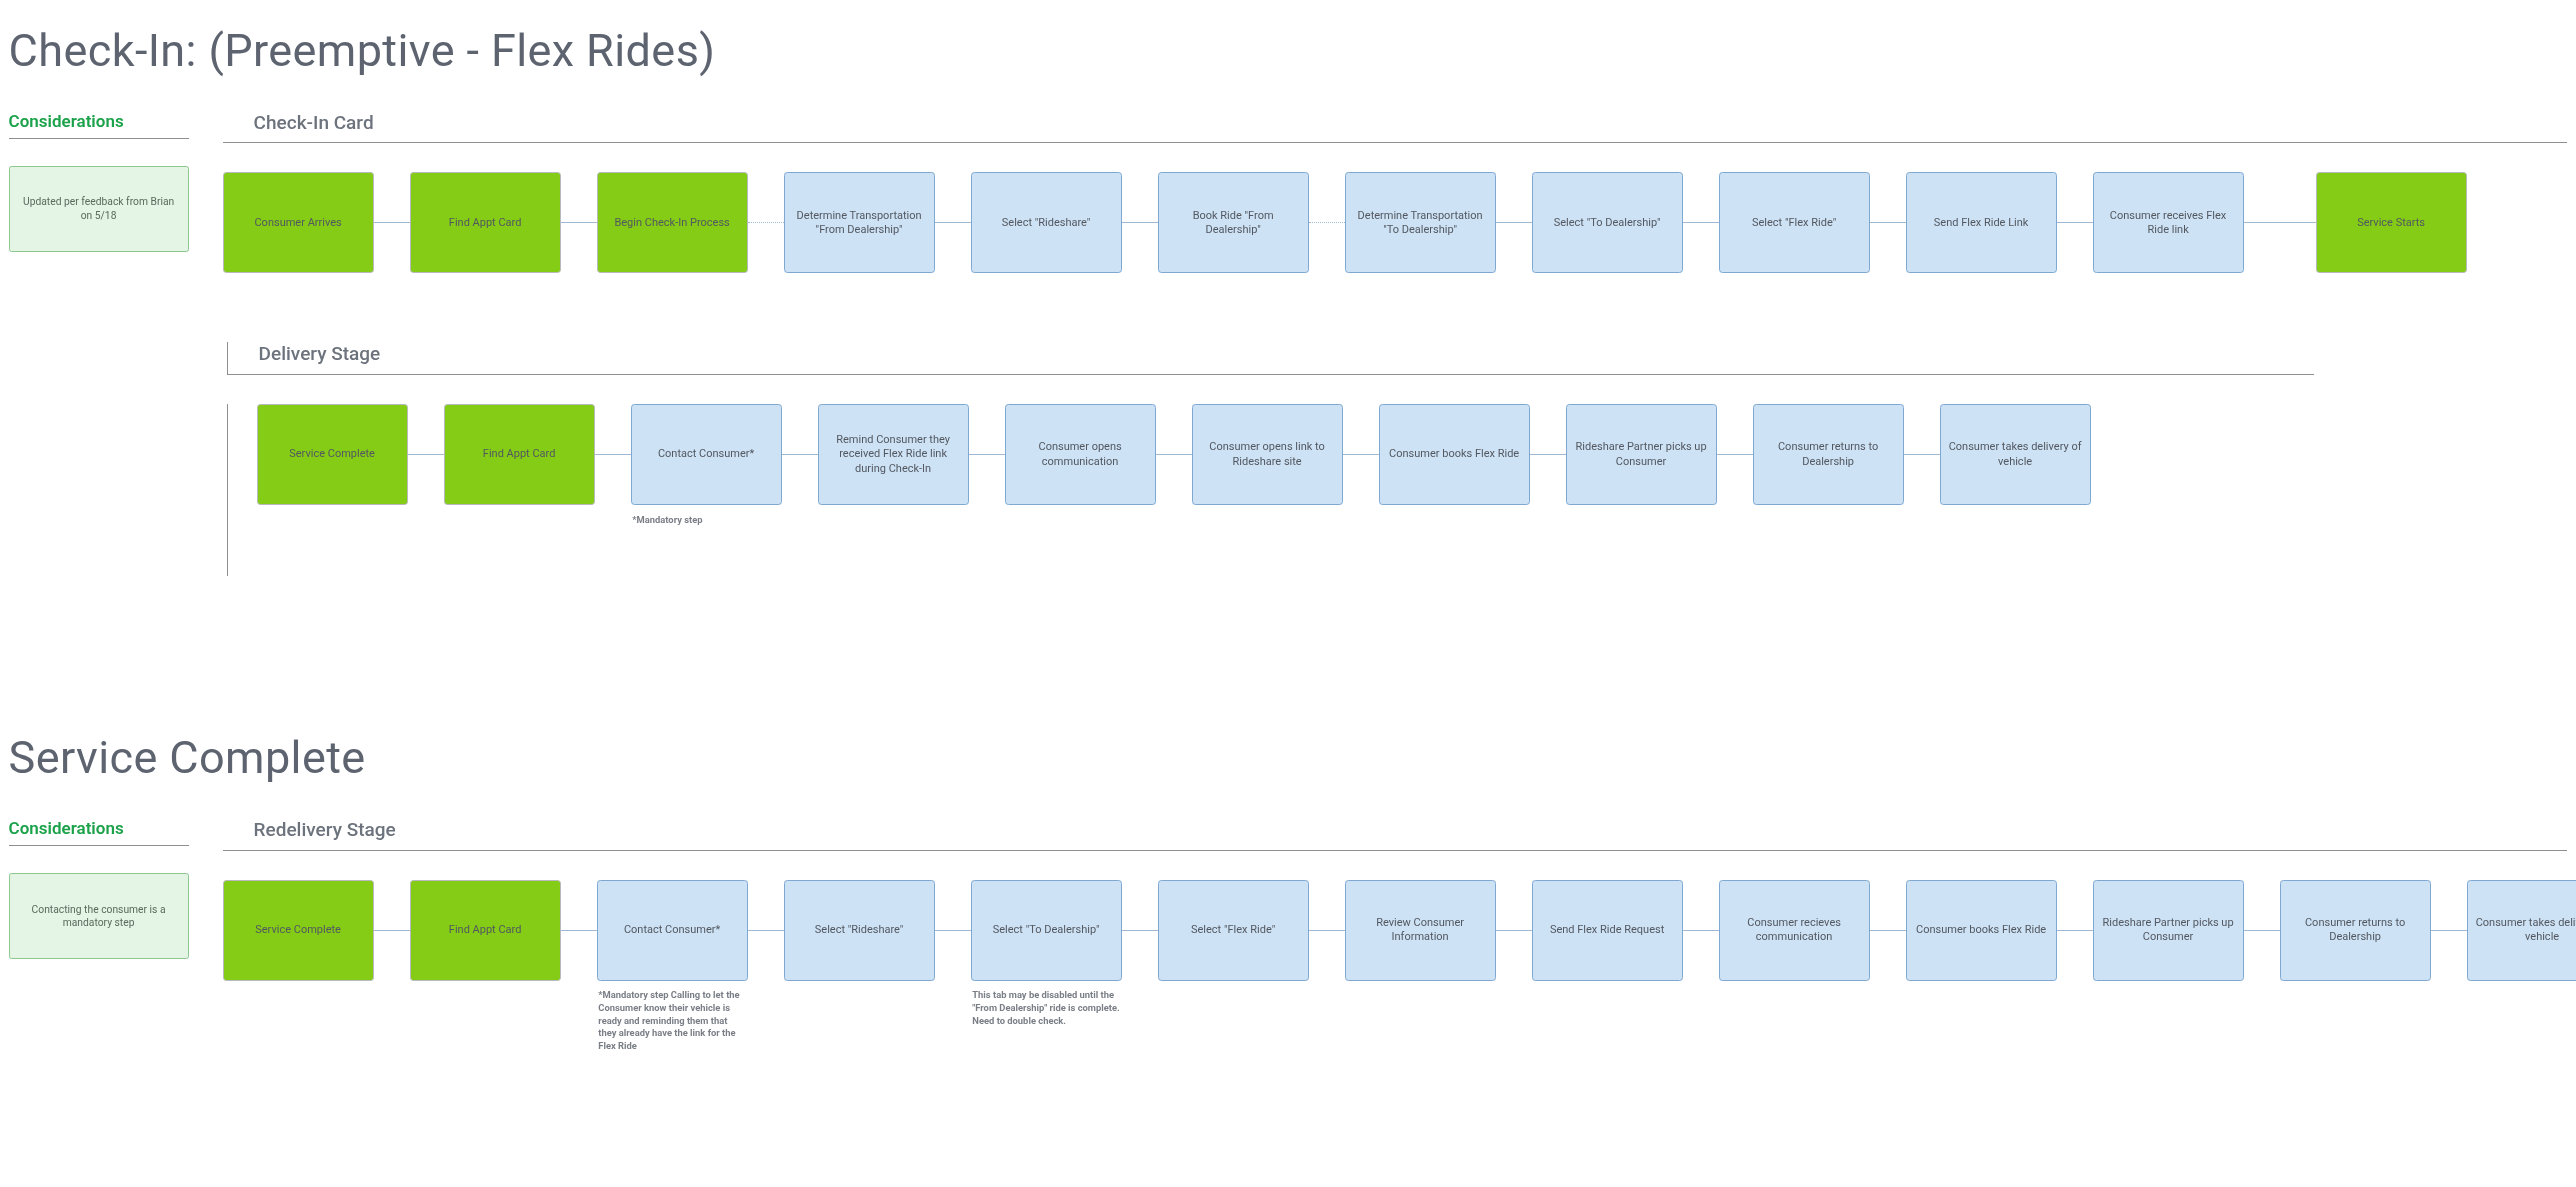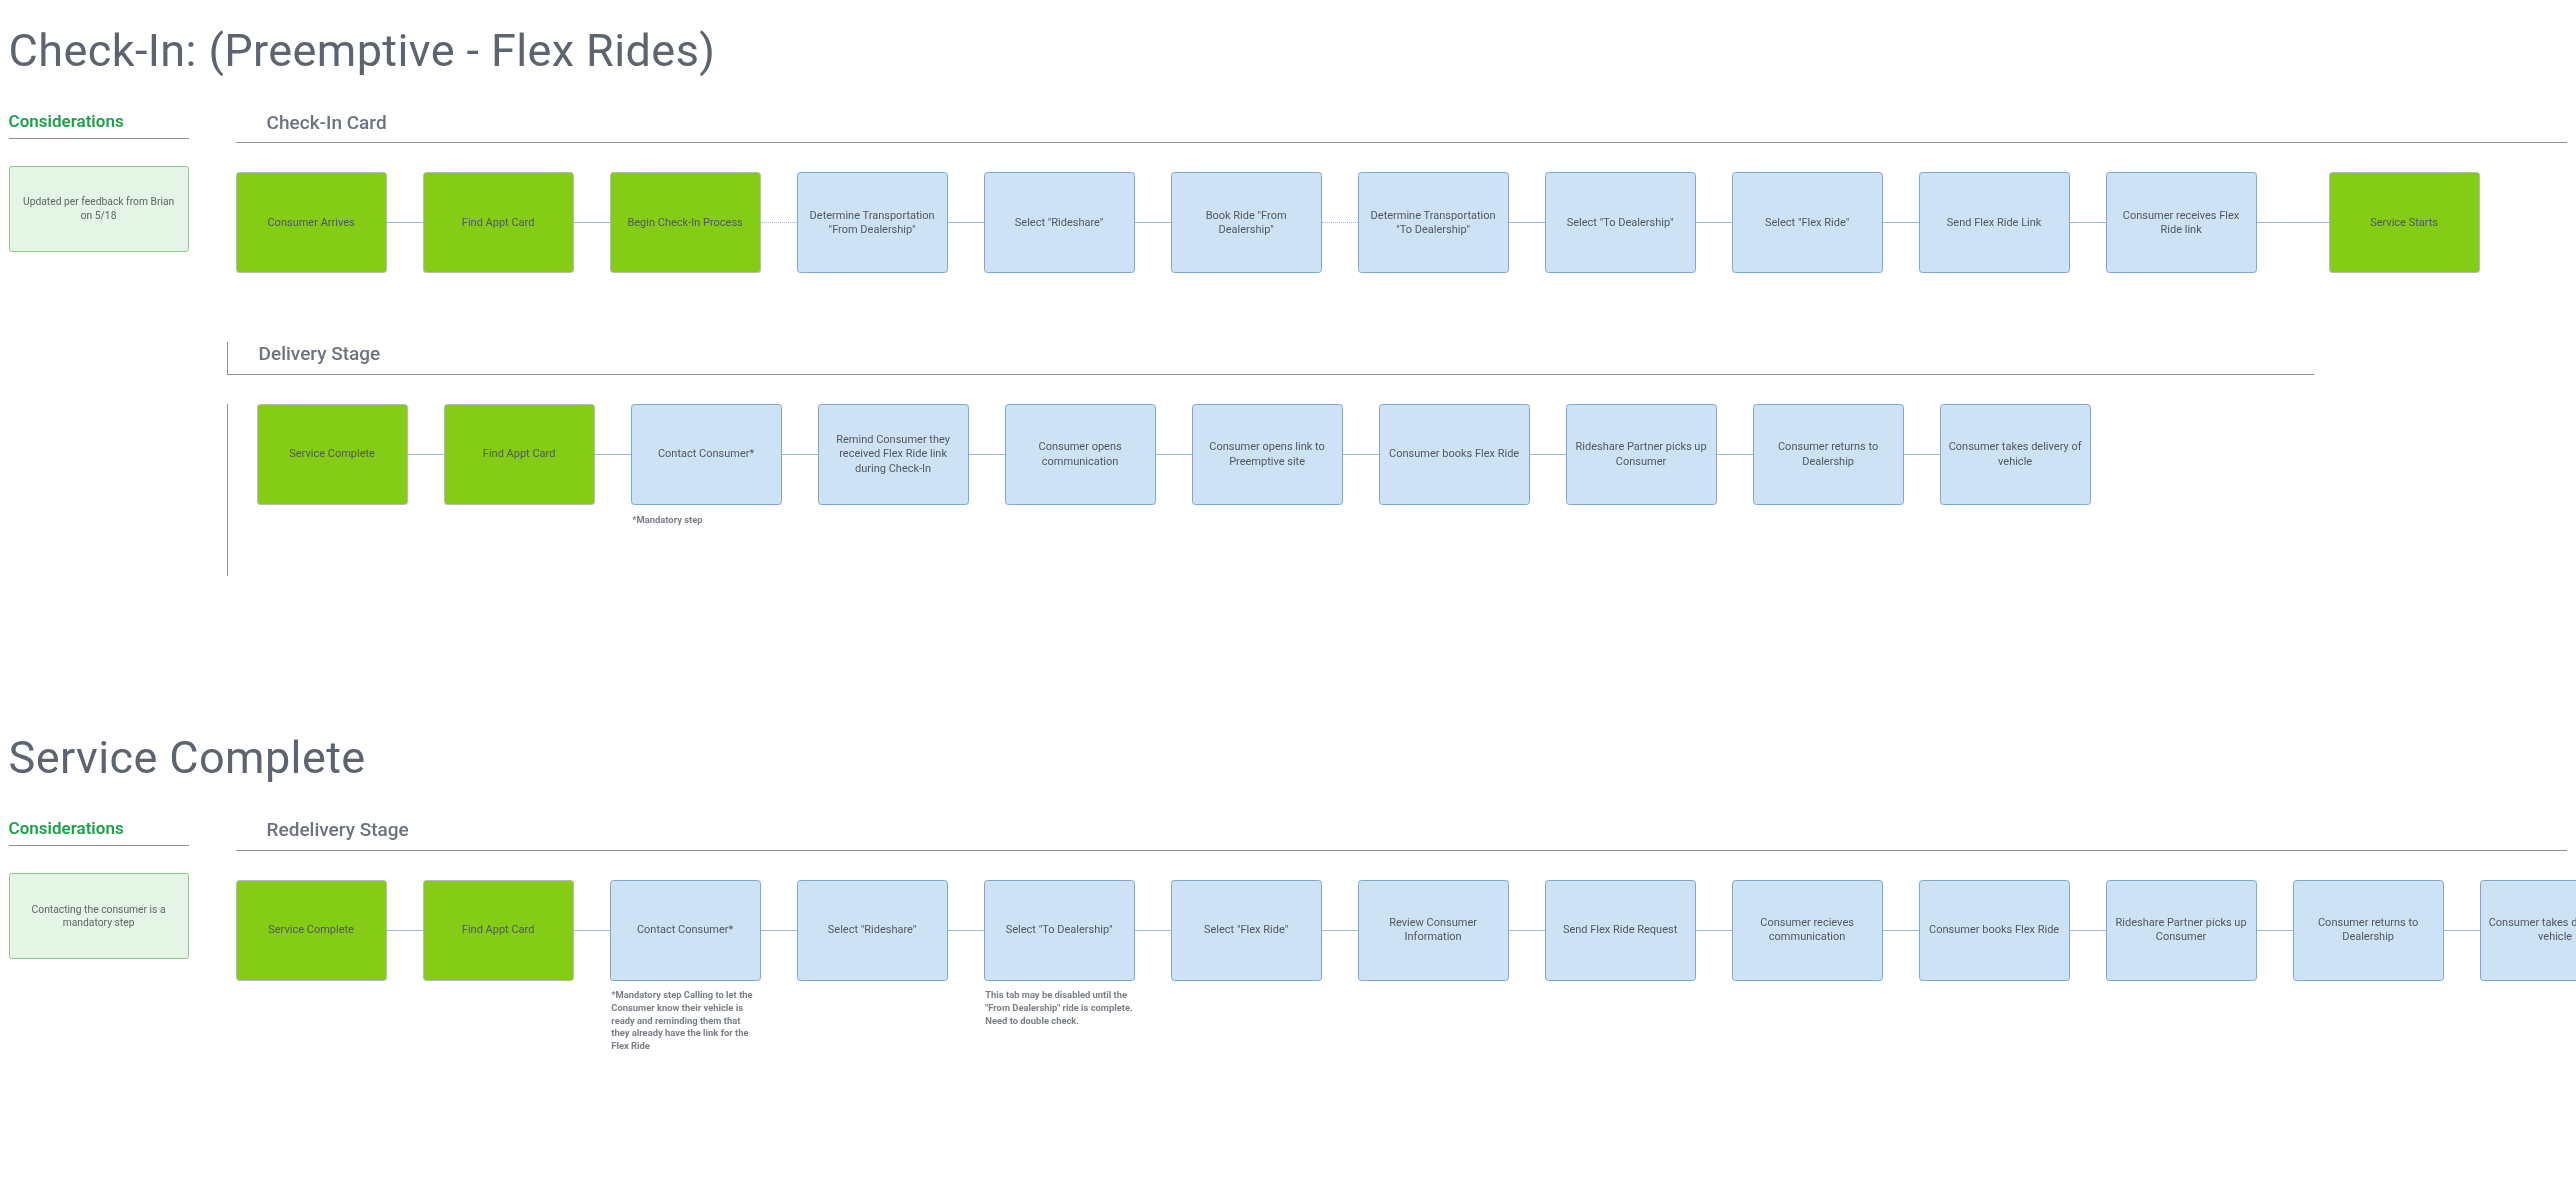--- a/index.html
+++ b/index.html
@@ -18,21 +18,21 @@
     font-size: 45px;
     font-weight: 400;
     color: #5d6470;
     margin: 6.9px 0 34px 0;
     letter-spacing: 0.4px;
   }
   .section-title.second { margin-top: 155px; }
   .row {
     display: flex;
     align-items: flex-start;
-    gap: 47px;
+    gap: 34px;
     position: relative;
   }
   .considerations-col {
     width: 180px;
     flex: none;
   }
   .considerations-header {
     font-size: 17px;
     font-weight: 600;
     color: #1ca24a;
@@ -256,21 +256,21 @@
         <div class="connector">
           <div class="line solid"></div>
         </div>
         <div class="node-wrap">
           <div class="node blue">Consumer opens communication</div>
         </div>
         <div class="connector">
           <div class="line solid"></div>
         </div>
         <div class="node-wrap">
-          <div class="node blue">Consumer opens link to Preemptive site</div>
+          <div class="node blue">Consumer opens link to Rideshare site</div>
         </div>
         <div class="connector">
           <div class="line solid"></div>
         </div>
         <div class="node-wrap">
           <div class="node blue">Consumer books Flex Ride</div>
         </div>
         <div class="connector">
           <div class="line solid"></div>
         </div>

